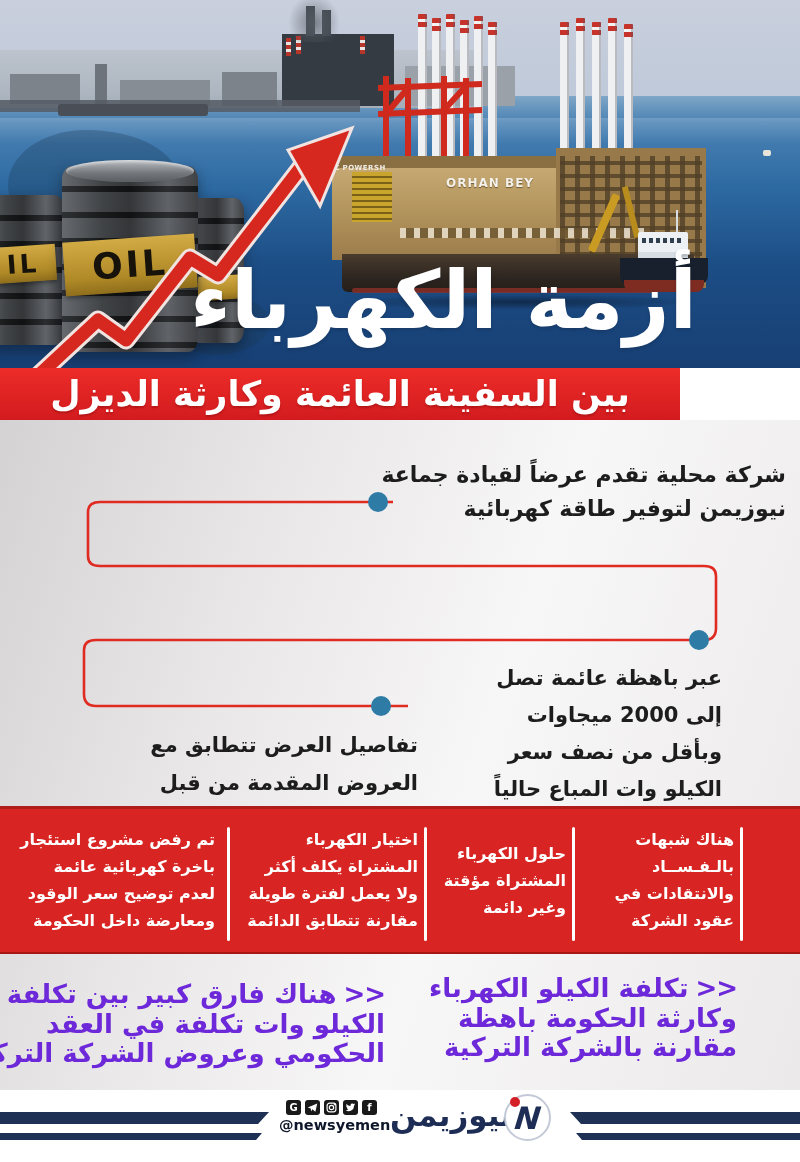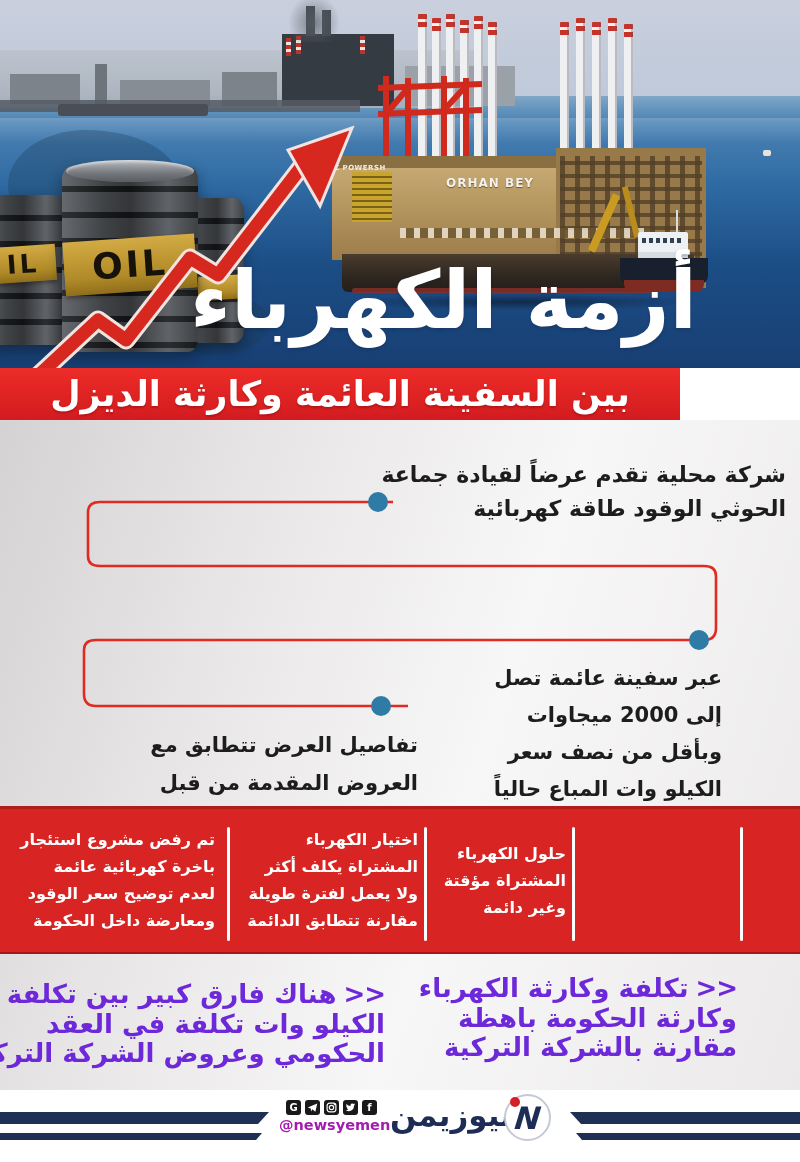--- a/index.html
+++ b/index.html
@@ -113,21 +113,21 @@
   
   .bar { position:absolute; background:#1e3054; }
   .bar-thick-l { left:0; top:1112px; width:269px; height:12px; clip-path:polygon(0 0,100% 0,calc(100% - 11px) 100%,0 100%); }
   .bar-thin-l  { left:0; top:1133px; width:262px; height:7px; clip-path:polygon(0 0,100% 0,calc(100% - 6px) 100%,0 100%); }
   .bar-thick-r { left:570px; top:1112px; width:230px; height:12px; clip-path:polygon(0 0,100% 0,100% 100%,11px 100%); }
   .bar-thin-r  { left:576px; top:1133px; width:224px; height:7px; clip-path:polygon(0 0,100% 0,100% 100%,6px 100%); }
   .icons { position:absolute; left:286px; top:1100px; display:flex; gap:4px; }
   .ic { width:15px; height:15px; background:#191919; border-radius:3px; color:#fff;
     display:flex; align-items:center; justify-content:center; font-size:10px; font-weight:bold; }
   .handle { position:absolute; left:279px; top:1117px; width:110px; text-align:center;
-    color:#a21caf; font-size:14.5px; font-weight:bold; }
+    color:#0f172a; font-size:14.5px; font-weight:bold; }
   .logo-txt { position:absolute; left:390px; top:1097px; width:122px; text-align:right;
     color:#1d2d55; font-size:31px; font-weight:bold; white-space:nowrap; }
   .emblem { position:absolute; left:504px; top:1094px; width:47px; height:47px; border-radius:50%;
     background:#fff; border:2.5px solid #c3c9d6; display:flex; align-items:center; justify-content:center; }
   .emblem .n { color:#1d2d55; font-size:31px; font-weight:bold; font-style:italic; transform:skew(-6deg); }
   .emblem .dot { position:absolute; left:4px; top:1px; width:10px; height:10px; border-radius:50%; background:#d32027; }
 </style>
 </head>
 <body>
 
@@ -233,38 +233,44 @@
 
   <svg class="connector" width="800" height="400" viewBox="0 420 800 400">
     <path d="M 393 502 H 100 Q 88 502 88 512 V 556 Q 88 566 100 566 H 704 Q 716 566 716 576 V 628 Q 716 640 704 640 H 96 Q 84 640 84 650 V 694 Q 84 706 96 706 H 408" fill="none" stroke="#e02b22" stroke-width="2.6"></path>
     <circle cx="378" cy="502" r="10" fill="#2e7ca6"></circle>
     <circle cx="699" cy="640" r="10" fill="#2e7ca6"></circle>
     <circle cx="381" cy="706" r="10" fill="#2e7ca6"></circle>
   </svg>
 
   <div class="flow step1" dir="rtl">
     <div>شركة محلية تقدم عرضاً لقيادة جماعة</div>
-    <div>الحوثي الوقود طاقة كهربائية</div>
+    <div>نيوزيمن لتوفير طاقة كهربائية</div>
   </div>
 
   <div class="flow step2" dir="rtl">
-    <div>عبر سفينة عائمة تصل</div>
+    <div>عبر باهظة عائمة تصل</div>
     <div>إلى 2000 ميجاوات</div>
     <div>وبأقل من نصف سعر</div>
     <div>الكيلو وات المباع حالياً</div>
   </div>
 
   <div class="flow step3" dir="rtl">
     <div>تفاصيل العرض تتطابق مع</div>
     <div>العروض المقدمة من قبل</div>
     <div>شركة "كارباورشيب" التركية</div>
   </div>
 
   <div class="band"></div>
 
+  <div class="band-col" dir="rtl" style="left:578px;width:156px;">
+    <div>هناك شبهات</div>
+    <div>بالـفـســاد</div>
+    <div>والانتقادات في</div>
+    <div>عقود الشركة</div>
+  </div>
   <div class="band-col" dir="rtl" style="left:430px;width:136px;">
     <div>حلول الكهرباء</div>
     <div>المشتراة مؤقتة</div>
     <div>وغير دائمة</div>
   </div>
   <div class="band-col" dir="rtl" style="left:234px;width:184px;">
     <div>اختيار الكهرباء</div>
     <div>المشتراة يكلف أكثر</div>
     <div>ولا يعمل لفترة طويلة</div>
     <div>مقارنة تتطابق الدائمة</div>
@@ -274,21 +280,21 @@
     <div>باخرة كهربائية عائمة</div>
     <div>لعدم توضيح سعر الوقود</div>
     <div>ومعارضة داخل الحكومة</div>
   </div>
   <div class="sep" style="left:227px;"></div>
   <div class="sep" style="left:424px;"></div>
   <div class="sep" style="left:572px;"></div>
   <div class="sep" style="left:740px;"></div>
 
   <div class="note" dir="rtl" style="right:63px;top:974px;">
-    <div><span class="chev">&gt;&gt;</span><span>تكلفة وكارثة الكهرباء</span></div>
+    <div><span class="chev">&gt;&gt;</span><span>تكلفة الكيلو الكهرباء</span></div>
     <div>وكارثة الحكومة باهظة</div>
     <div>مقارنة بالشركة التركية</div>
   </div>
   <div class="note" dir="rtl" style="right:415px;top:980px;">
     <div><span class="chev">&gt;&gt;</span><span>هناك فارق كبير بين تكلفة</span></div>
     <div>الكيلو وات تكلفة في العقد</div>
     <div>الحكومي وعروض الشركة التركية</div>
   </div>
 
   <div class="bar bar-thick-l"></div>

